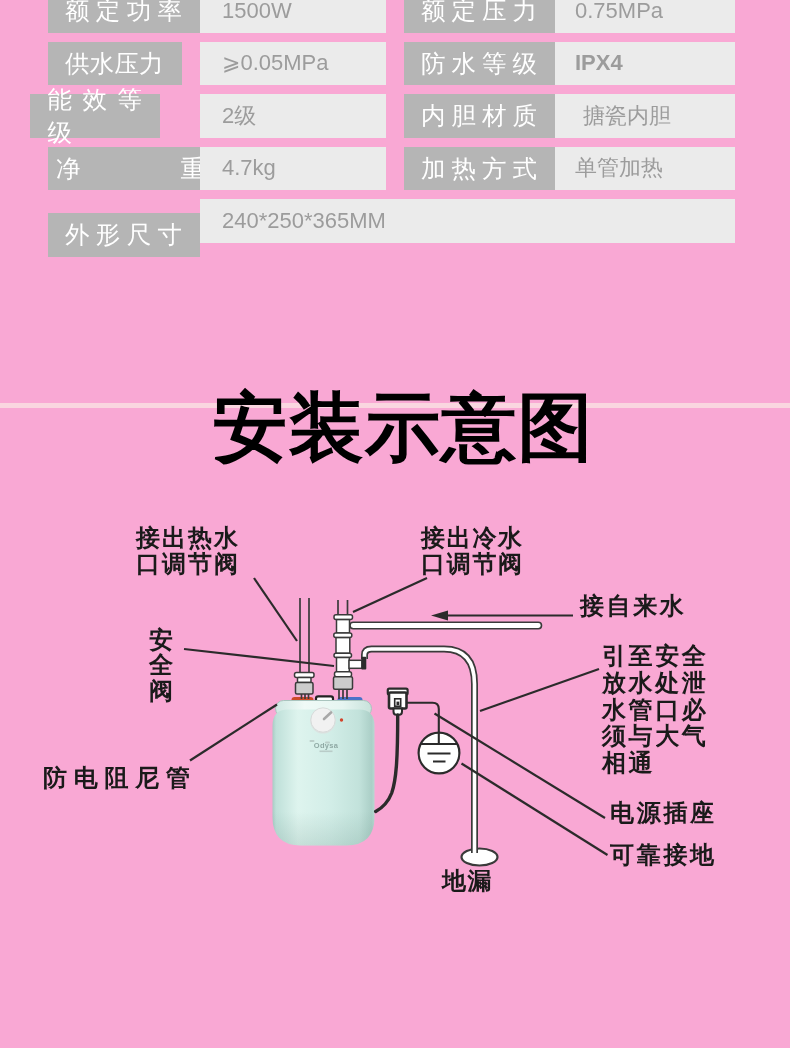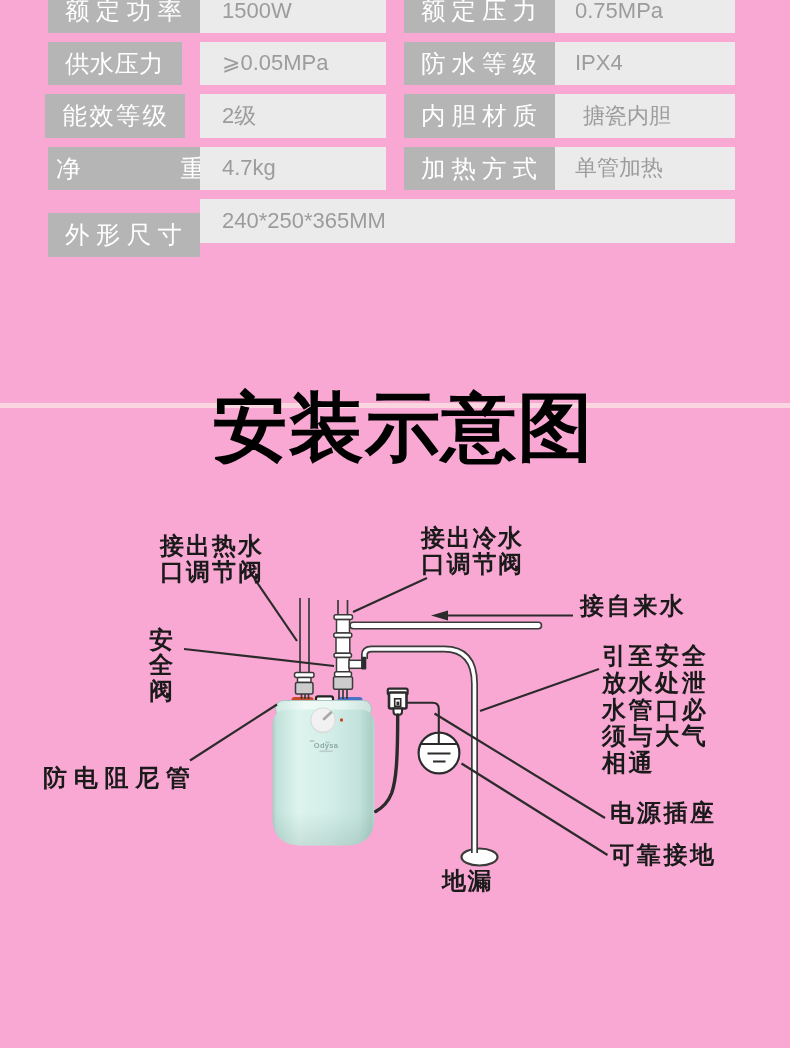--- a/index.html
+++ b/index.html
@@ -13,21 +13,21 @@
   .cell-value{background:#ebebeb;color:#9c9c9c;font-size:22px;font-weight:400;}
   .v-left{padding-left:22px;}
   .v-right{padding-left:20px;}
 
   
   #title{position:absolute;left:8px;top:372px;width:790px;text-align:center;
          font-size:75px;font-weight:900;color:#000;letter-spacing:1.25px;line-height:110px;white-space:nowrap;}
 
   
   .dlabel{position:absolute;color:#1a1a1a;font-weight:700;font-size:24px;line-height:26px;white-space:pre-line;}
-  #lbl-hot{left:160px;top:525px;letter-spacing:2px;margin-top:8px;}
+  #lbl-hot{left:136px;top:525px;letter-spacing:2px;}
   #lbl-cold{left:421px;top:525px;letter-spacing:1.7px;}
   #lbl-safety{left:149px;top:627px;width:26px;line-height:25.3px;word-break:break-all;}
   #lbl-tap{left:580px;top:593px;letter-spacing:2.6px;}
   #lbl-note{left:602px;top:643px;line-height:26.8px;letter-spacing:2.6px;}
   #lbl-power{left:610px;top:800px;letter-spacing:2.7px;}
   #lbl-ground{left:610px;top:842px;letter-spacing:2.7px;}
   #lbl-drain{left:442px;top:868px;letter-spacing:1.4px;}
   #lbl-damping{left:43px;top:765px;letter-spacing:6.75px;}
 
   #diagram-svg{position:absolute;left:0;top:500px;}
@@ -55,25 +55,25 @@
 
     <div class="cell cell-label" style="left:47.5px;top:41.5px;width:134px;">
         <span class="jtxt">供水压力</span>
       </div>
     <div class="cell cell-value v-left" style="left:200px;top:41.5px;width:186px;">
         <span>⩾0.05MPa</span>
       </div>
     <div class="cell cell-label" style="left:403.5px;top:41.5px;width:151.5px;">
         <span class="jtxt">防水等级</span>
       </div>
-    <div class="cell cell-value v-right" style="left:555px;top:41.5px;width:180px;">
+    <div class="cell cell-value v-right" style="left:555px;top:41.5px;width:180px;font-weight:bold;">
         <span>IPX4</span>
       </div>
 
-    <div class="cell cell-label" style="left:45px;top:94px;width:140px;">
+    <div class="cell cell-label" style="left:30px;top:94px;width:130px;">
         <span class="jtxt">能效等级</span>
       </div>
     <div class="cell cell-value v-left" style="left:200px;top:94px;width:186px;">
         <span>2级</span>
       </div>
     <div class="cell cell-label" style="left:403.5px;top:94px;width:151.5px;">
         <span class="jtxt">内胆材质</span>
       </div>
     <div class="cell cell-value v-right" style="left:555px;top:94px;width:180px;padding-left:28px;">
         <span>搪瓷内胆</span>

